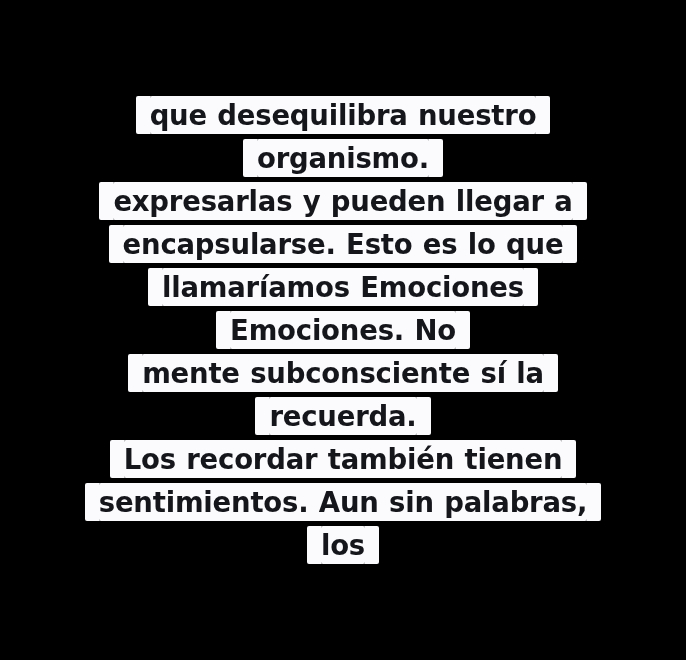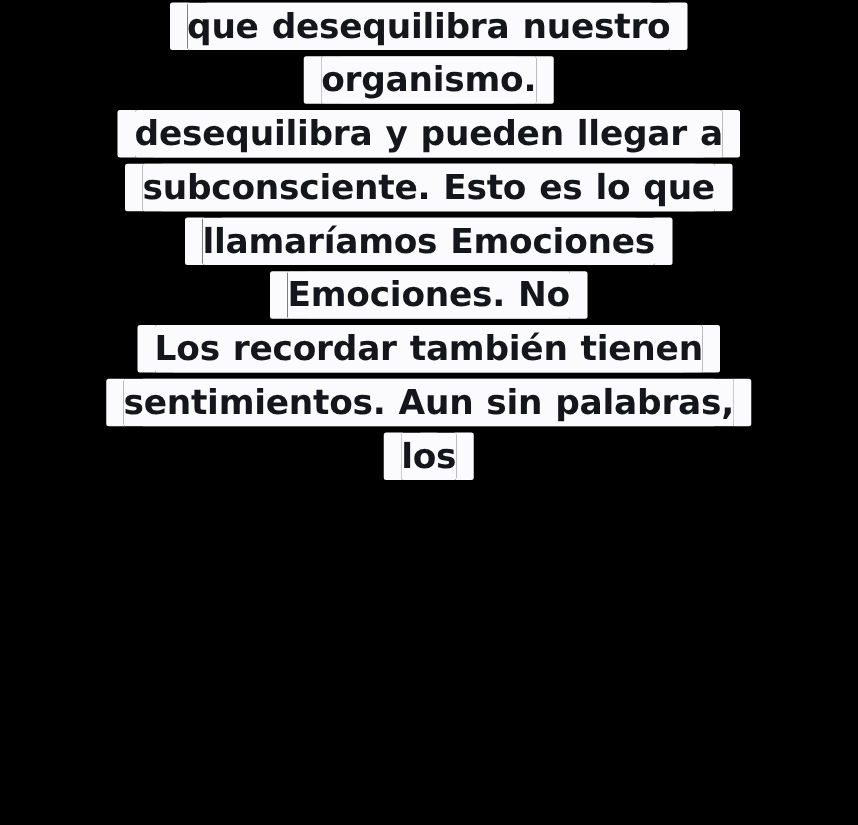--- a/index.html
+++ b/index.html
@@ -12,20 +12,21 @@
     height: 660px;
     overflow: hidden;
     font-family: "DejaVu Sans", sans-serif;
   }
   #canvas {
     position: relative;
     width: 686px;
     height: 660px;
     background: #000000;
     display: flex;
+    align-items: center;
     justify-content: center;
   }
   #text-block {
     width: 540px;
     text-align: center;
     font-family: "DejaVu Sans", sans-serif;
     font-weight: 700;
     font-size: 27.5px;
     line-height: 43px;
     color: #15161b;
@@ -46,20 +47,21 @@
     box-decoration-break: clone;
   }
 </style>
 </head>
 <body>
 
 <div id="canvas">
   <div id="text-block">
 
     <span class="line"><span class="hl">que desequilibra nuestro organismo.</span></span>
-    <span class="line"><span class="hl">desequilibra y pueden llegar a</span></span>
-    <span class="line"><span class="hl">subconsciente. Esto es lo que</span></span>
+    <span class="line"><span class="hl">expresarlas y pueden llegar a</span></span>
+    <span class="line"><span class="hl">encapsularse. Esto es lo que</span></span>
     <span class="line"><span class="hl">llamaríamos Emociones Emociones. No</span></span>
+    <span class="line"><span class="hl">mente subconsciente sí la recuerda.</span></span>
     <span class="line"><span class="hl">Los recordar también tienen</span></span>
     <span class="line"><span class="hl">sentimientos. Aun sin palabras, los</span></span>
 
   </div>
 </div>
 
 </body></html>

